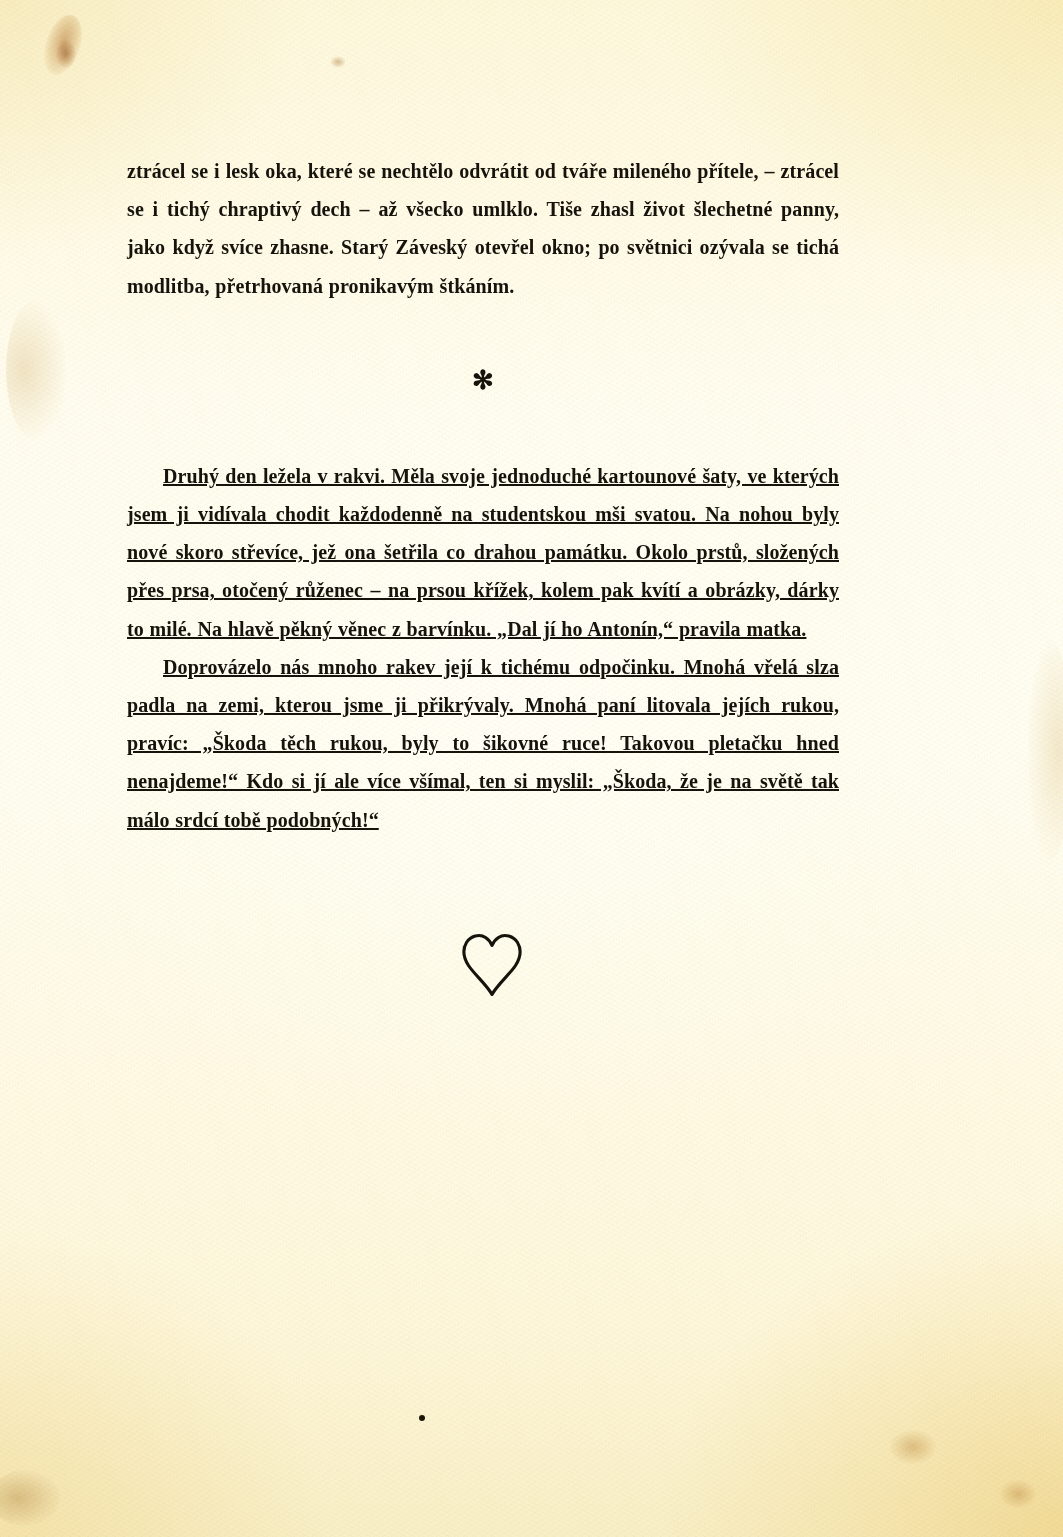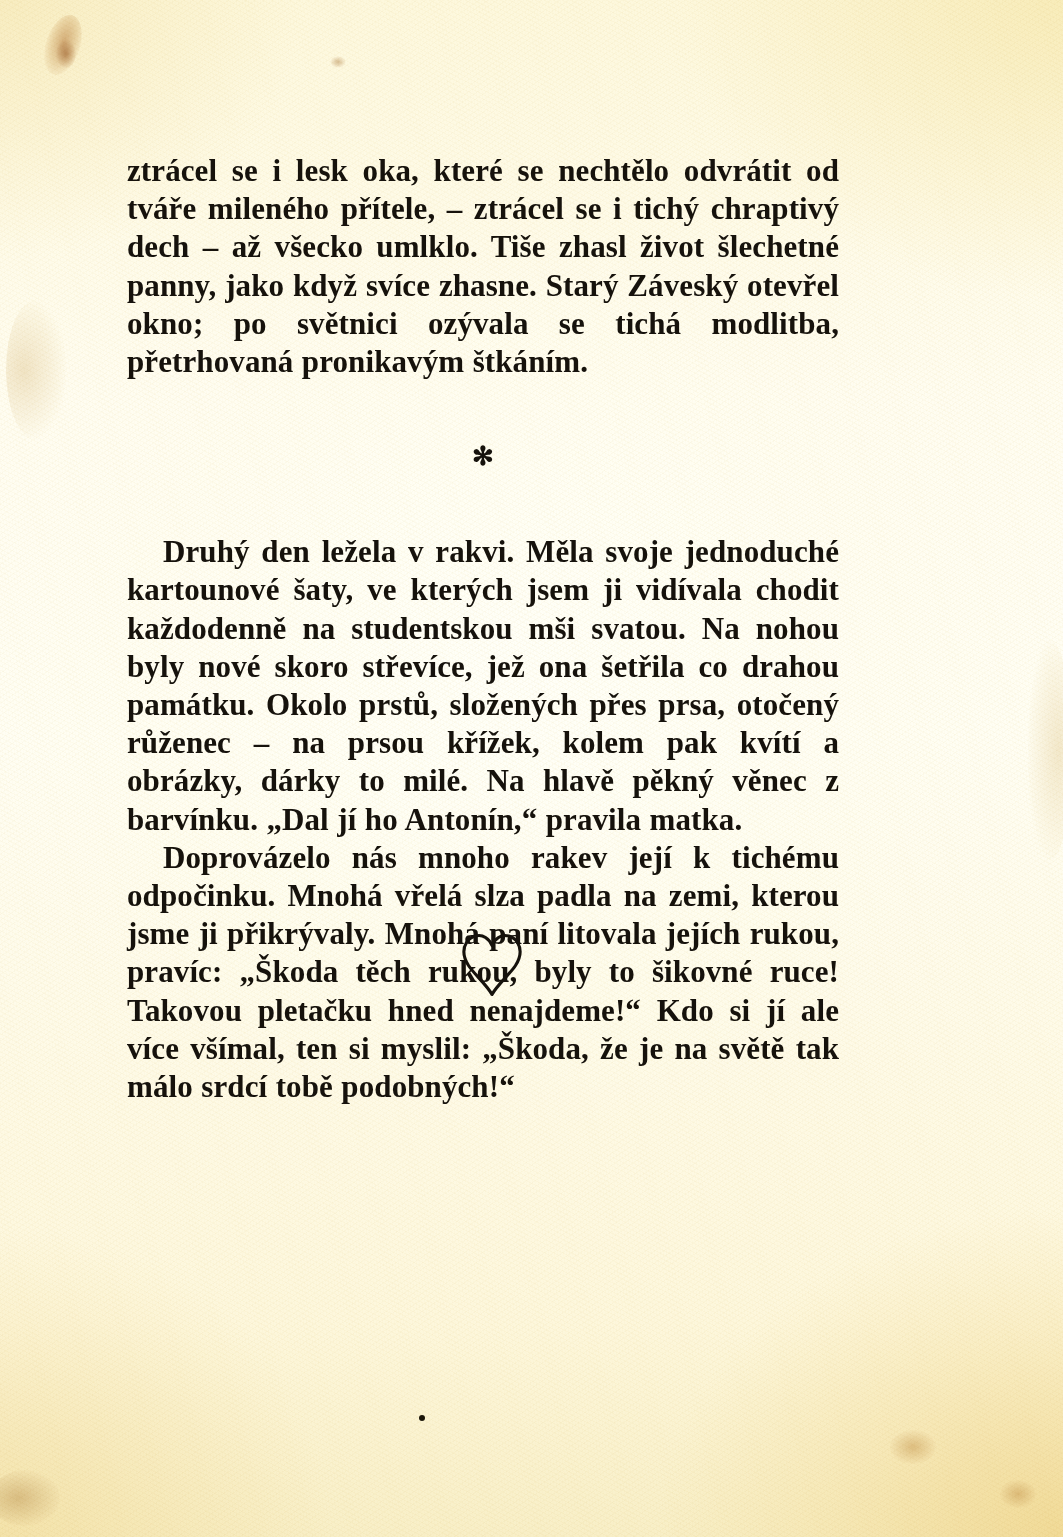--- a/index.html
+++ b/index.html
@@ -38,29 +38,29 @@
   #textblock {
     position: absolute;
     left: 127px;
     top: 152px;
     width: 712px;
   }
   p.para {
     margin: 0;
     text-align: justify;
     text-align-last: left;
-    font-size: 31px;
+    font-size: 20px;
     line-height: 38.2px;
     color: #16120c;
     letter-spacing: .1px;
     word-spacing: .6px;
     font-weight: 600;
     -webkit-font-smoothing: antialiased;
   }
-  p.indent { text-indent: 36px; }
+  p.indent { text-indent: 36px; text-decoration: underline; }
   .sep {
     margin: 0;
     height: 38px;
     text-align: center;
     font-size: 26px;
     line-height: 38px;
     color: #16120c;
     font-weight: 700;
   }
   .spacer-1 { height: 57px; }

